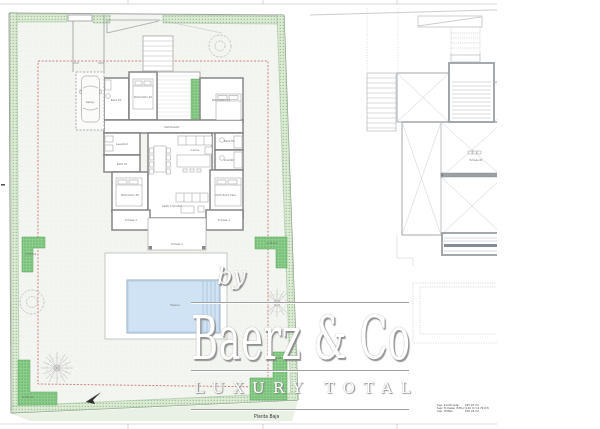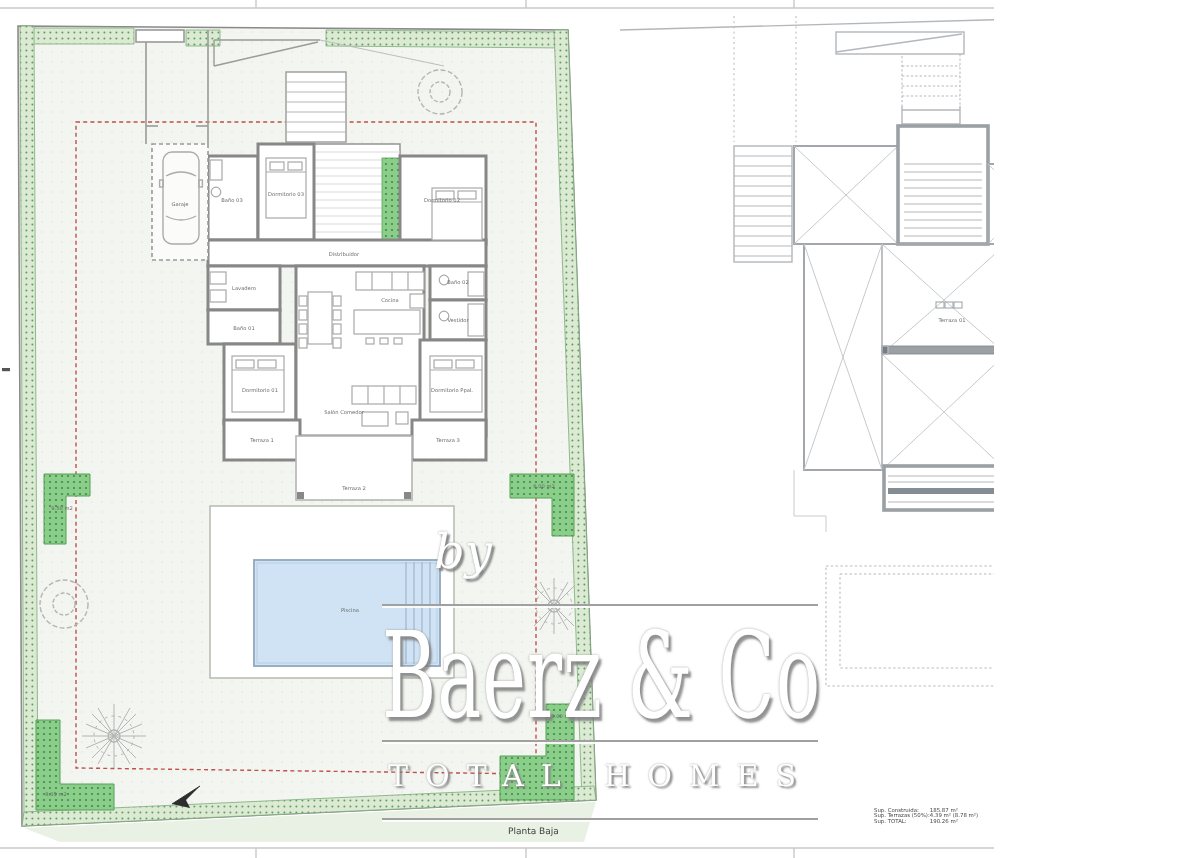--- a/index.html
+++ b/index.html
@@ -418,21 +418,21 @@
     <text x="28" y="398">8.05 m2</text>
     <text x="476" y="161">Terraza 01</text>
   </g>
 </svg>
 
   <div id="watermark">
     <div class="wm-by">by</div>
     <div id="wm-rule-1" class="wm-rule"></div>
     <div class="wm-brand">Baerz &amp; Co</div>
     <div id="wm-rule-2" class="wm-rule"></div>
-    <div class="wm-tagline">TOTAL HOMES</div>
+    <div class="wm-tagline">LUXURY TOTAL</div>
     <div id="wm-rule-3" class="wm-rule"></div>
   </div>
 
   <div id="title-baja" class="plan-title">Planta Baja</div>
   <div id="title-primera" class="plan-title">Planta Primera</div>
 
   <div id="summary">
     <div class="sum-row">
       <span class="sum-label">Sup. Construida:</span>
       <span class="sum-value">185.87 m²</span>

